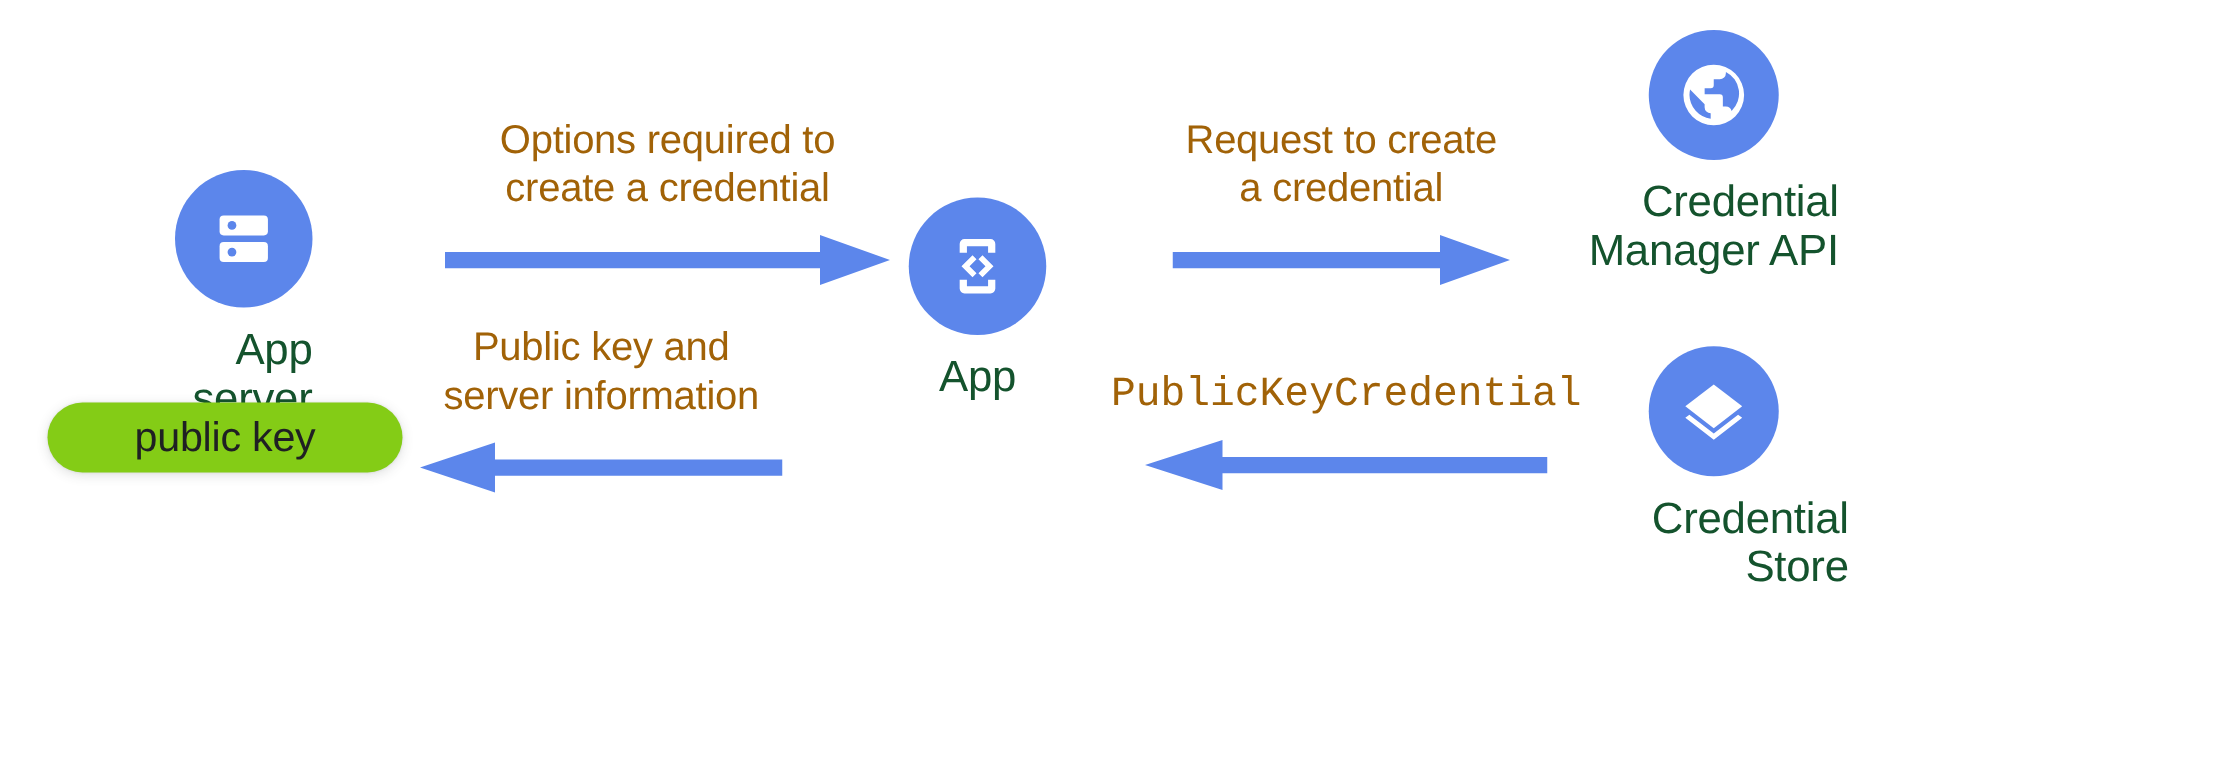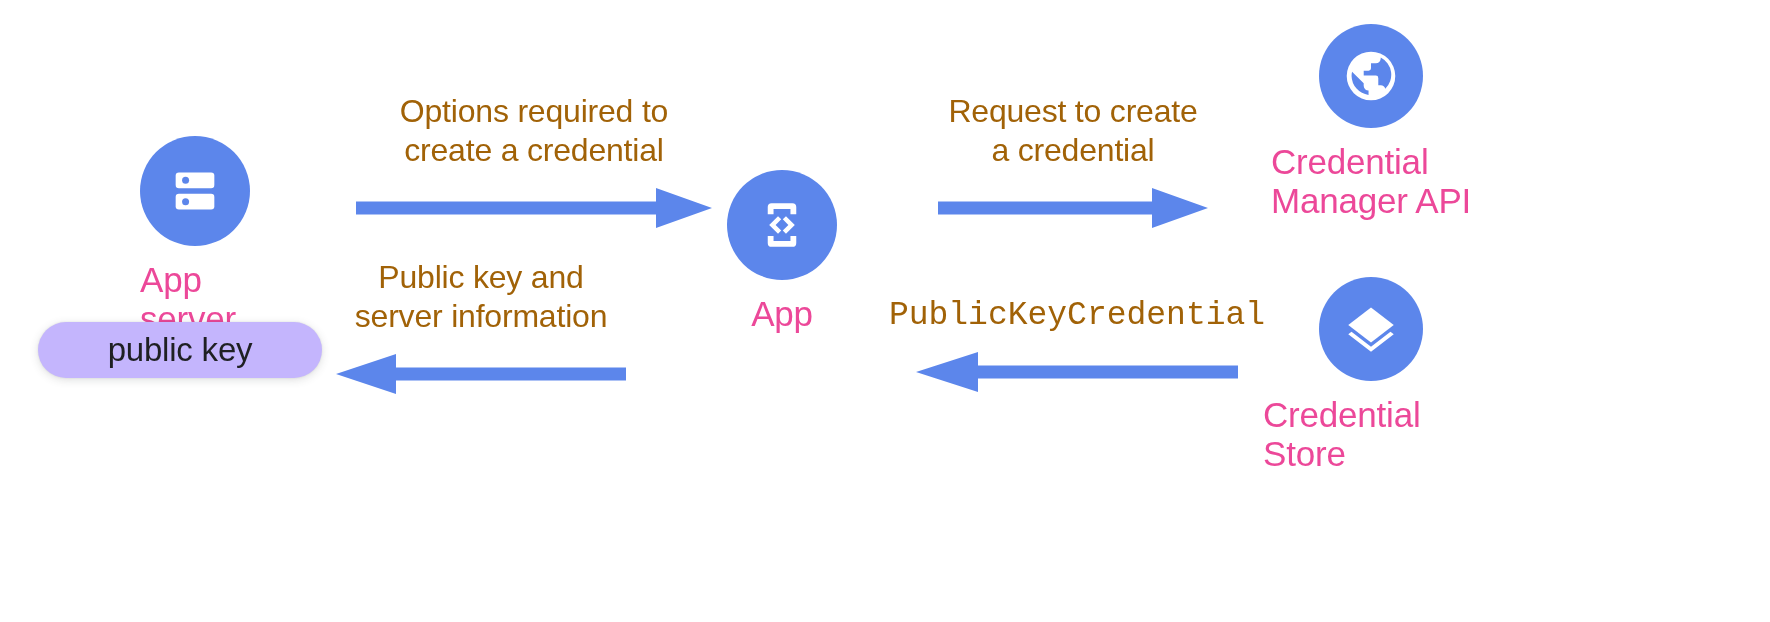--- a/index.html
+++ b/index.html
@@ -37,30 +37,30 @@
     align-items: center;
     justify-content: center;
     flex: 0 0 auto;
   }
   .node-icon svg { display: block; }
   .node-label {
     margin-top: 14px;
     font-size: 35px;
     line-height: 1.12;
     font-weight: 400;
-    color: #ec4899;
-    text-align: left;
+    color: #14532d;
+    text-align: right;
     white-space: pre-line;
     letter-spacing: -0.2px;
   }
 
   
   .pill {
     position: absolute;
-    background: #c4b5fd;
+    background: #84cc16;
     border-radius: 999px;
     box-shadow: 0 2px 9px rgba(60,64,67,0.17), 0 0 2px rgba(60,64,67,0.12);
     display: flex;
     align-items: center;
     justify-content: center;
     font-size: 33px;
     color: #1f2023;
     letter-spacing: -0.2px;
   }
 
@@ -81,21 +81,21 @@
   }
   .arrow-caption.mono {
     font-family: "Liberation Mono", "DejaVu Sans Mono", monospace;
     font-size: 33px;
     letter-spacing: 0px;
   }
   .arrow-svg { display: block; }
 
   
   #node-app-server   { left: 140px;  top: 136px;  width: 110px; }
-  #node-app          { left: 727px;  top: 170px;  width: 110px; }
+  #node-app          { left: 727px;  top: 158px;  width: 110px; }
   #node-cred-api     { left: 1263px; top: 24px;   width: 216px; }
   #node-cred-store   { left: 1263px; top: 277px;  width: 216px; }
 
   #pill-public-key   { left: 38px;   top: 322px;  width: 284px; height: 56px; }
   #pill-passkey      { left: 1237px; top: 450px;  width: 284px; height: 56px; }
 
   #arrow-options     { left: 356px;  top: 92px;   width: 356px; }
   #arrow-public-key  { left: 336px;  top: 258px;  width: 290px; }
   #arrow-request     { left: 938px;  top: 92px;   width: 270px; }
   #arrow-pkc         { left: 916px;  top: 296px;  width: 322px; }

